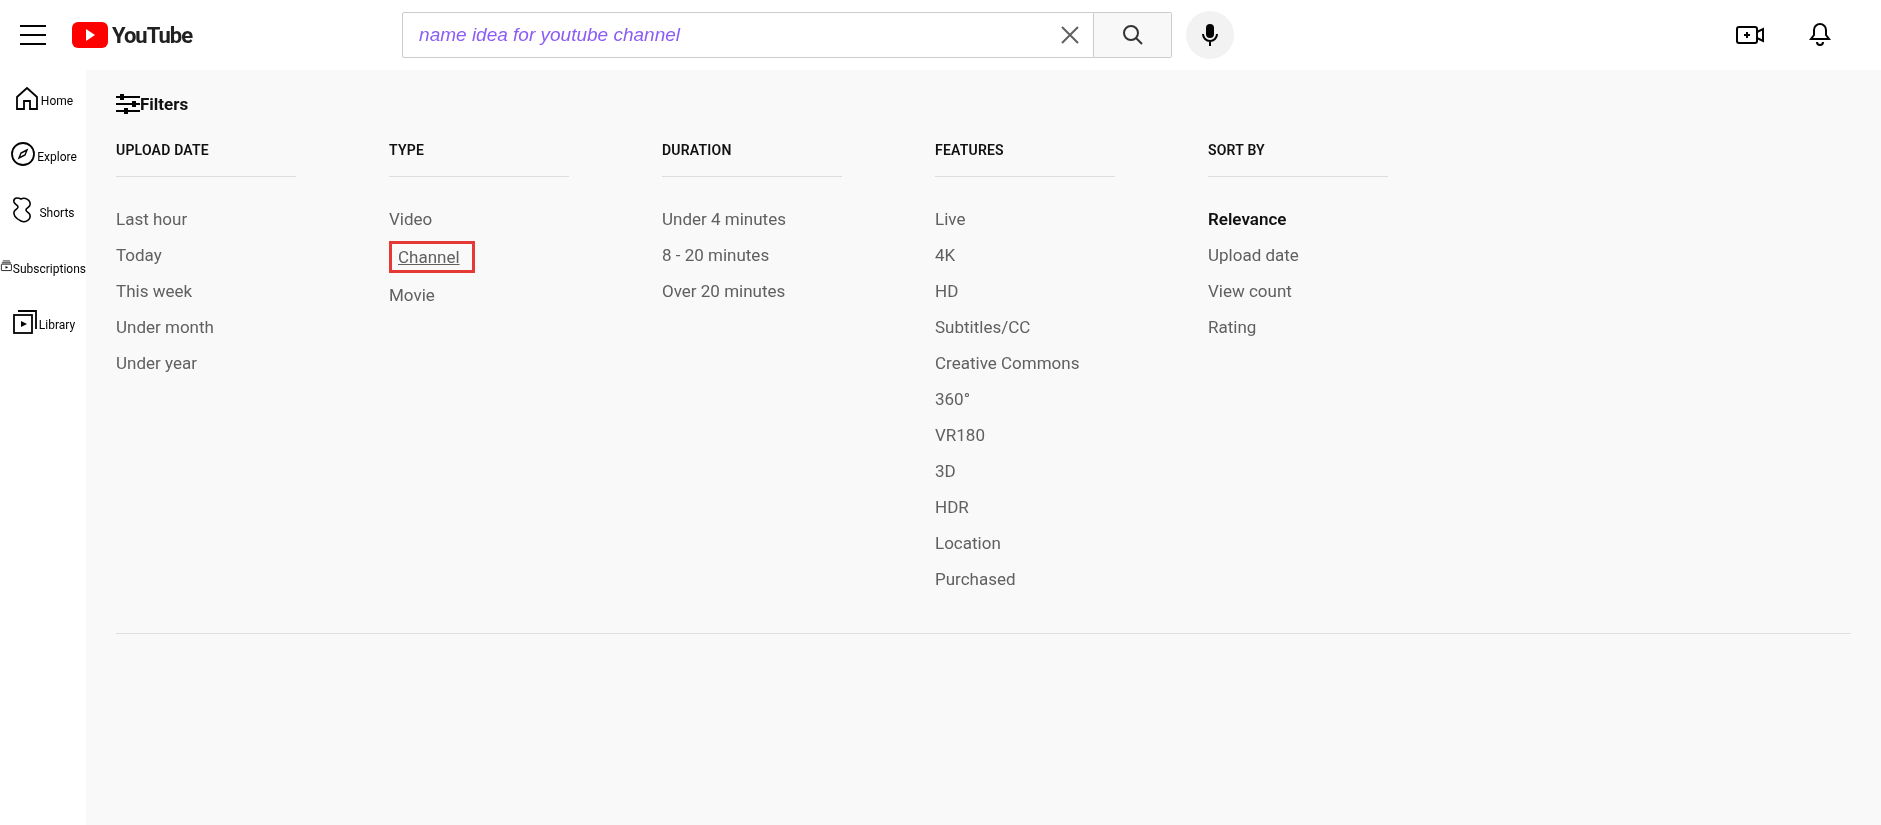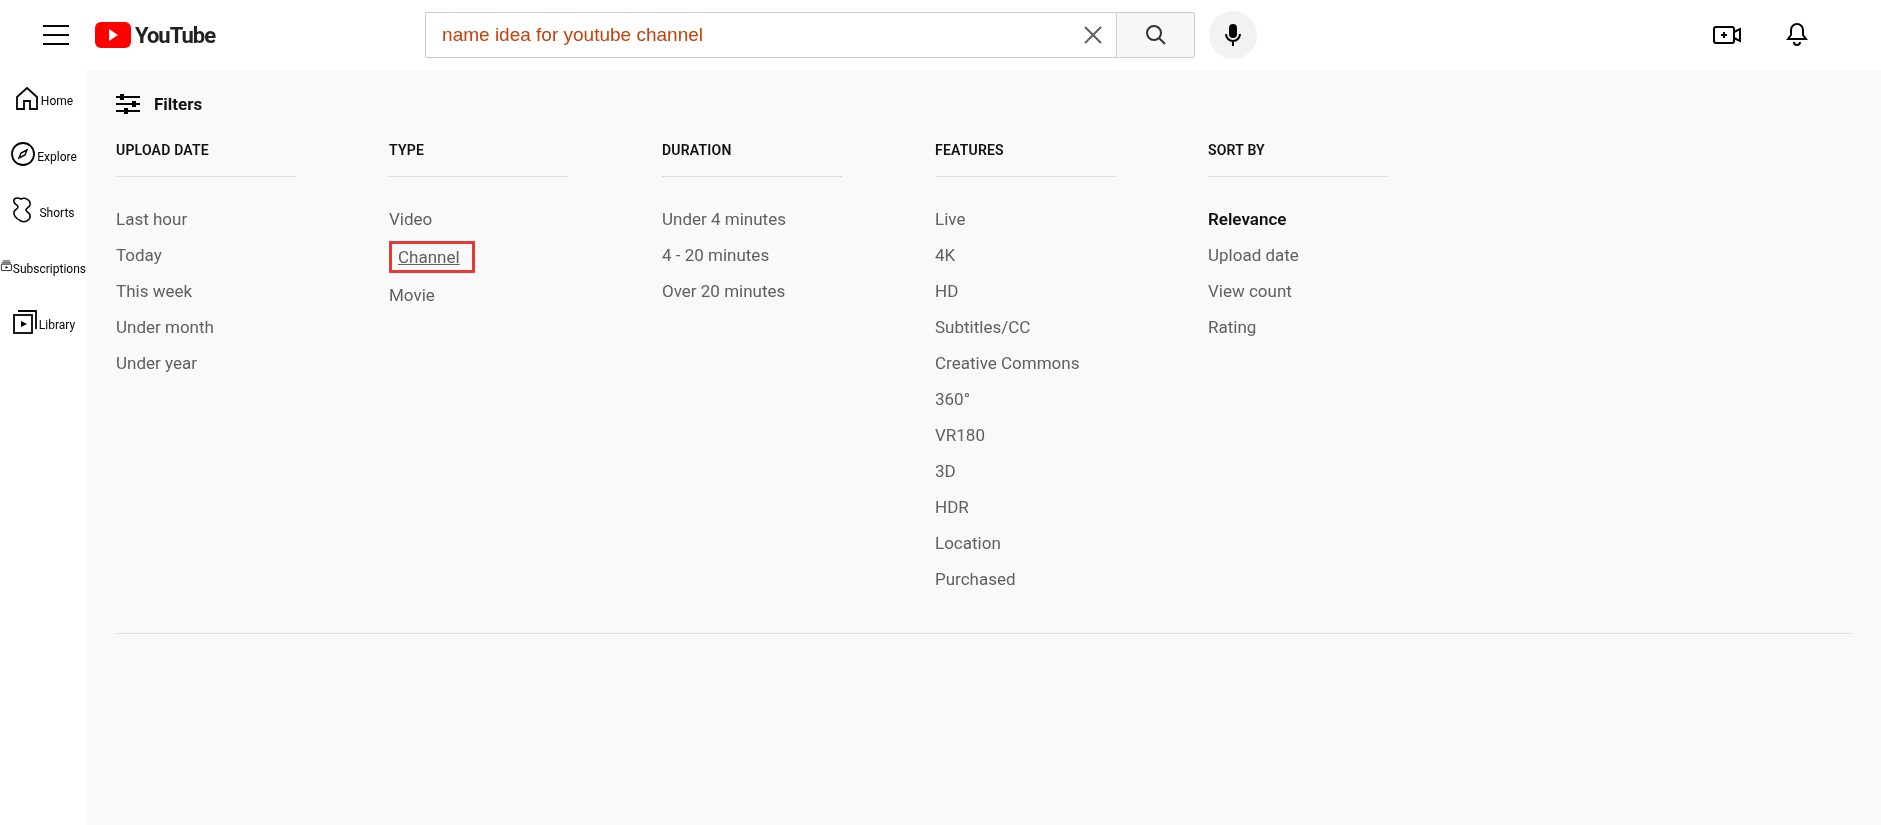--- a/index.html
+++ b/index.html
@@ -1,38 +1,38 @@
 <!DOCTYPE html>
 <html><head>
 <meta charset="utf-8">
 <style>
   * { box-sizing: border-box; margin: 0; padding: 0; }
   body { font-family: "Roboto", Arial, sans-serif; background: #fff; color: #030303; overflow-x: hidden; }
-  .topbar { display: flex; align-items: center; height: 70px; padding: 0 35px; background: #fff; }
+  .topbar { display: flex; align-items: center; height: 70px; padding: 0 12px; background: #fff; }
   .hamburger { width: 42px; height: 42px; display:flex; align-items:center; justify-content:center; cursor:pointer; }
   .logo { display:flex; align-items:center; margin-left: 18px; cursor:pointer; }
   .logo-mark { width: 36px; height: 26px; background:#ff0000; border-radius:6px; display:flex; align-items:center; justify-content:center; margin-right:4px; }
   .logo-mark svg { display:block; }
   .logo-text { font-weight: 700; font-size: 22px; letter-spacing: -1px; color:#212121; }
   .searchbar-wrap { display:flex; align-items:center; margin-left: 210px; }
   .search-input-wrap { display:flex; align-items:center; border:1px solid #ccc; border-radius:2px 0 0 2px; height:46px; width:692px; padding: 0 6px 0 16px; }
-  .search-input { border:none; outline:none; font-size:19px; flex:1; color:#c2410c; background:transparent; }
+  .search-input { border:none; outline:none; font-size:19px; flex:1; color:#8b5cf6; background:transparent;font-style:italic; }
   .clear-btn { width:34px; height:34px; display:flex; align-items:center; justify-content:center; cursor:pointer; }
   .search-btn { height:46px; width:78px; border:1px solid #ccc; border-left:none; background:#f8f8f8; display:flex; align-items:center; justify-content:center; cursor:pointer; border-radius:0 2px 2px 0; }
   .mic-btn { width:48px; height:48px; border-radius:50%; background:#f2f2f2; display:flex; align-items:center; justify-content:center; margin-left:14px; cursor:pointer; }
   .right-icons { margin-left:auto; display:flex; align-items:center; gap:28px; padding-right:28px; }
   .icon-btn { width:42px; height:42px; display:flex; align-items:center; justify-content:center; cursor:pointer; }
 
   .sidebar { position: fixed; left:0; top:70px; width:86px; display:flex; flex-direction:column; background:#fff; }
   .side-item { display:flex; flex-direction:row; align-items:center; justify-content:center; padding:14px 0; cursor:pointer; }
   .side-item .label { font-size:12px; margin-top:6px; color:#030303; }
   .side-svg { width:28px; height:28px; }
 
   .content { margin-left:86px; padding:24px 30px; background:#f9f9f9; min-height:calc(100vh - 70px); }
-  .filters-header { display:flex; align-items:center; gap:14px; margin-bottom:28px; }
+  .filters-header { display:flex; align-items:center; margin-bottom:28px; }
   .filters-label { font-size:17px; font-weight:700; color:#111; }
   .columns { display:flex; gap:93px; border-bottom:1px solid #e0e0e0; padding-bottom:36px; }
   .col { min-width:180px; }
   .col-title { font-size:14px; font-weight:600; color:#111; letter-spacing:0.2px; padding-bottom:18px; border-bottom:1px solid #ddd; margin-bottom:24px; text-transform:uppercase; }
   .option { font-size:17px; color:#606060; padding:8px 0; cursor:pointer; display:block; }
   .option.sel { color:#111; font-weight:600; }
   .highlighted { border:3px solid #e53935; padding: 4px 10px; display:inline-block;text-decoration:underline; }
 </style>
 </head>
 <body>
@@ -168,21 +168,21 @@
         <div>
           <span class="option">Movie</span>
         </div>
       </div>
       <div class="col">
         <div class="col-title">DURATION</div>
         <div>
           <span class="option">Under 4 minutes</span>
         </div>
         <div>
-          <span class="option">4 - 20 minutes</span>
+          <span class="option">8 - 20 minutes</span>
         </div>
         <div>
           <span class="option">Over 20 minutes</span>
         </div>
       </div>
       <div class="col">
         <div class="col-title">FEATURES</div>
         <div>
           <span class="option">Live</span>
         </div>

